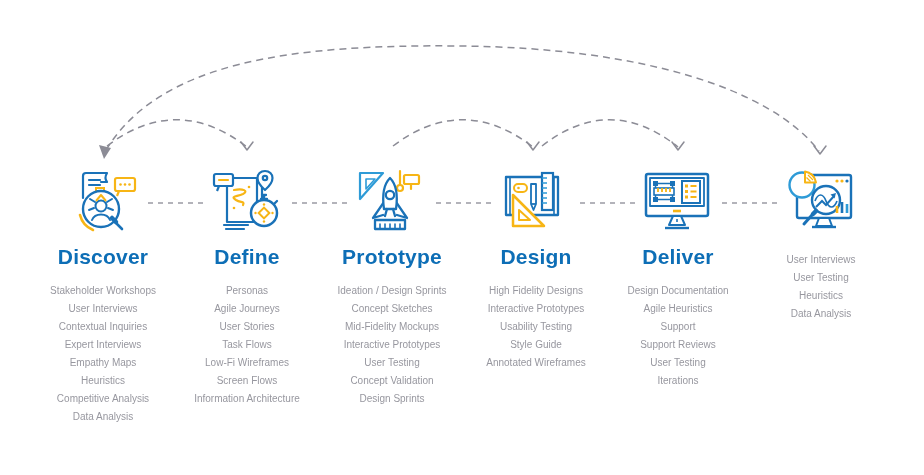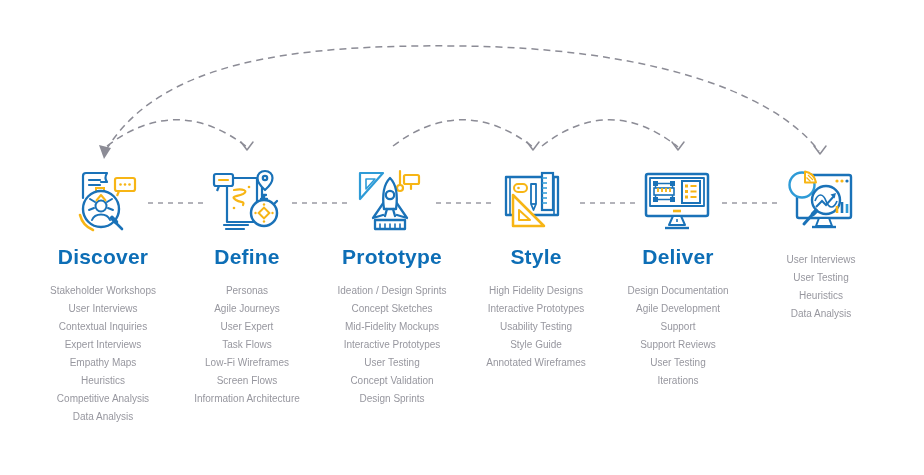--- a/index.html
+++ b/index.html
@@ -122,21 +122,21 @@
         <circle cx="57" cy="36.5" r="1.2" fill="#f7b515"></circle>
         <circle cx="65.5" cy="45" r="1.2" fill="#f7b515"></circle>
         <circle cx="57" cy="53.5" r="1.2" fill="#f7b515"></circle>
         <circle cx="48.5" cy="45" r="1.2" fill="#f7b515"></circle>
       </svg>
     </div>
     <h2 class="stage-title">Define</h2>
     <ul class="items">
       <li>Personas</li>
       <li>Agile Journeys</li>
-      <li>User Expert</li>
+      <li>User Stories</li>
       <li>Task Flows</li>
       <li>Low-Fi Wireframes</li>
       <li>Screen Flows</li>
       <li>Information Architecture</li>
     </ul>
   </div>
 
   <div class="stage s-prototype">
     <div class="icon-wrap">
       <svg width="80" height="70" viewBox="0 0 80 70">
@@ -189,21 +189,21 @@
         <g fill="#ffffff" stroke="#1a72b8" stroke-width="2.2">
           <rect x="46" y="5" width="11" height="37"></rect>
           <path d="M46 10 h5 M46 15 h5 M46 20 h5 M46 25 h5 M46 30 h5 M46 35 h5" stroke="#2e9bd7" stroke-width="1.6" fill="none"></path>
         </g>
         <g fill="#ffffff" stroke="#f7b515" stroke-linejoin="round">
           <path d="M17 27 v31 h31 z" stroke-width="2.5"></path>
           <path d="M23 42 v10 h11 z" stroke-width="2"></path>
         </g>
       </svg>
     </div>
-    <h2 class="stage-title">Style</h2>
+    <h2 class="stage-title">Design</h2>
     <ul class="items">
       <li>High Fidelity Designs</li>
       <li>Interactive Prototypes</li>
       <li>Usability Testing</li>
       <li>Style Guide</li>
       <li>Annotated Wireframes</li>
     </ul>
   </div>
 
   <div class="stage s-deliver">
@@ -231,21 +231,21 @@
           <rect x="47" y="16.5" width="3" height="3"></rect>
           <rect x="47" y="22" width="3" height="3"></rect>
           <rect x="47" y="27.5" width="3" height="3"></rect>
         </g>
         <path d="M52.5 18 h6 M52.5 23.5 h6 M52.5 29 h6" stroke="#f7b515" stroke-width="2" fill="none"></path>
       </svg>
     </div>
     <h2 class="stage-title">Deliver</h2>
     <ul class="items">
       <li>Design Documentation</li>
-      <li>Agile Development</li>
+      <li>Agile Heuristics</li>
       <li>Support</li>
       <li>Support Reviews</li>
       <li>User Testing</li>
       <li>Iterations</li>
     </ul>
   </div>
 
   <div class="stage s-evaluate">
     <div class="icon-wrap">
       <svg width="80" height="70" viewBox="0 0 80 70">

